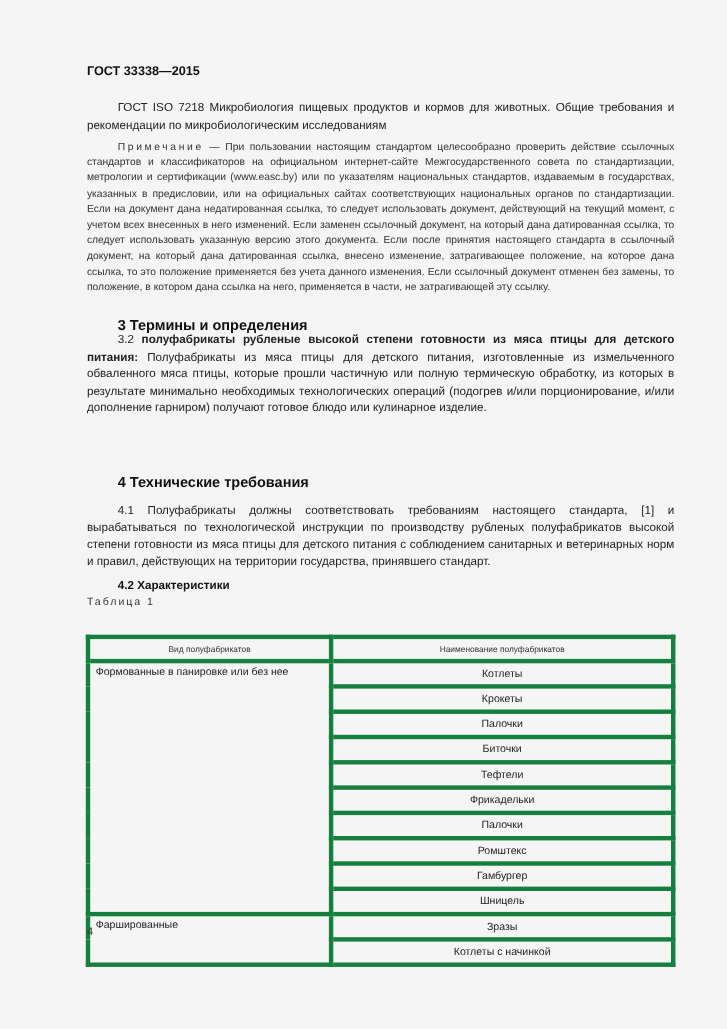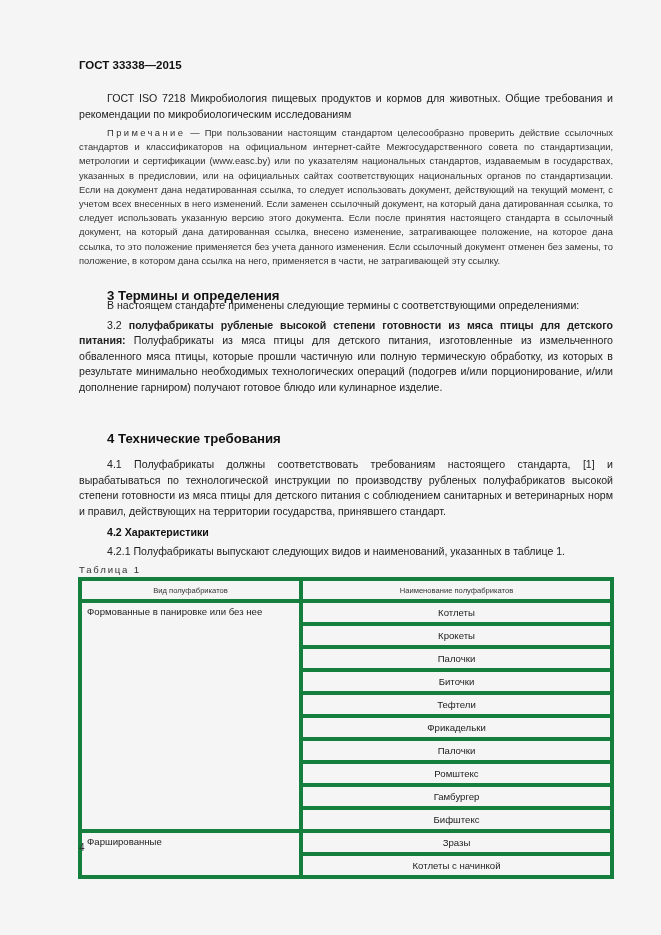--- a/index.html
+++ b/index.html
@@ -60,32 +60,30 @@
 
   <div class="block" style="top:126px;">
     <p class="note indent"><span class="note-label">Примечание</span><span> — При пользовании настоящим стандартом целесообразно проверить действие ссылочных стандартов и классификаторов на официальном интернет-сайте Межгосударственного совета по стандартизации, метрологии и сертификации (www.easc.by) или по указателям национальных стандартов, издаваемым в государствах, указанных в предисловии, или на официальных сайтах соответствующих национальных органов по стандартизации. Если на документ дана недатированная ссылка, то следует использовать документ, действующий на текущий момент, с учетом всех внесенных в него изменений. Если заменен ссылочный документ, на который дана датированная ссылка, то следует использовать указанную версию этого документа. Если после принятия настоящего стандарта в ссылочный документ, на который дана датированная ссылка, внесено изменение, затрагивающее положение, на которое дана ссылка, то это положение применяется без учета данного изменения. Если ссылочный документ отменен без замены, то положение, в котором дана ссылка на него, применяется в части, не затрагивающей эту ссылку.</span></p>
   </div>
 
   <div class="block" style="top:272px;margin-top:16px;">
     <p class="h2 indent">3  Термины и определения</p>
   </div>
 
   <div class="block" style="top:298px;">
-    <p class="body-text indent">В настоящем стандарте применены следующие термины с соответствующими определениями:</p>
     <p class="body-text indent" style="margin-top:4px;"><span>3.2 </span><b>полуфабрикаты рубленые высокой степени готовности из мяса птицы для детского питания:</b><span> Полуфабрикаты из мяса птицы для детского питания, изготовленные из измельченного обваленного мяса птицы, которые прошли частичную или полную термическую обработку, из которых в результате минимально необходимых технологических операций (подогрев и/или порционирование, и/или дополнение гарниром) получают готовое блюдо или кулинарное изделие.</span></p>
   </div>
 
   <div class="block" style="top:431px;">
     <p class="h2 indent">4  Технические требования</p>
   </div>
 
   <div class="block" style="top:457px;">
     <p class="body-text indent">4.1 Полуфабрикаты должны соответствовать требованиям настоящего стандарта, [1] и вырабатываться по технологической инструкции по производству рубленых полуфабрикатов высокой степени готовности из мяса птицы для детского питания с соблюдением санитарных и ветеринарных норм и правил, действующих на территории государства, принявшего стандарт.</p>
     <p class="h3 indent" style="margin-top:7px;">4.2  Характеристики</p>
-    <p class="body-text indent" style="margin-top:6px;">4.2.1  Полуфабрикаты выпускают следующих видов и наименований, указанных в таблице 1.</p>
     <p class="table-caption" style="margin-top:4px;">Таблица  1</p>
   </div>
 
   <table class="t1">
     <thead>
       <tr>
         <th class="col1">Вид полуфабрикатов</th>
         <th>Наименование полуфабрикатов</th>
       </tr>
     </thead>
@@ -112,21 +110,21 @@
       <tr>
           <td class="name">Палочки</td>
         </tr>
       <tr>
           <td class="name">Ромштекс</td>
         </tr>
       <tr>
           <td class="name">Гамбургер</td>
         </tr>
       <tr>
-          <td class="name">Бифштекс</td>
+          <td class="name">Шницель</td>
         </tr>
       <tr>
         <td class="kind" rowspan="2">Фаршированные</td>
         <td class="name">Зразы</td>
       </tr>
       <tr>
           <td class="name">Котлеты с начинкой</td>
         </tr>
     </tbody>
   </table>

